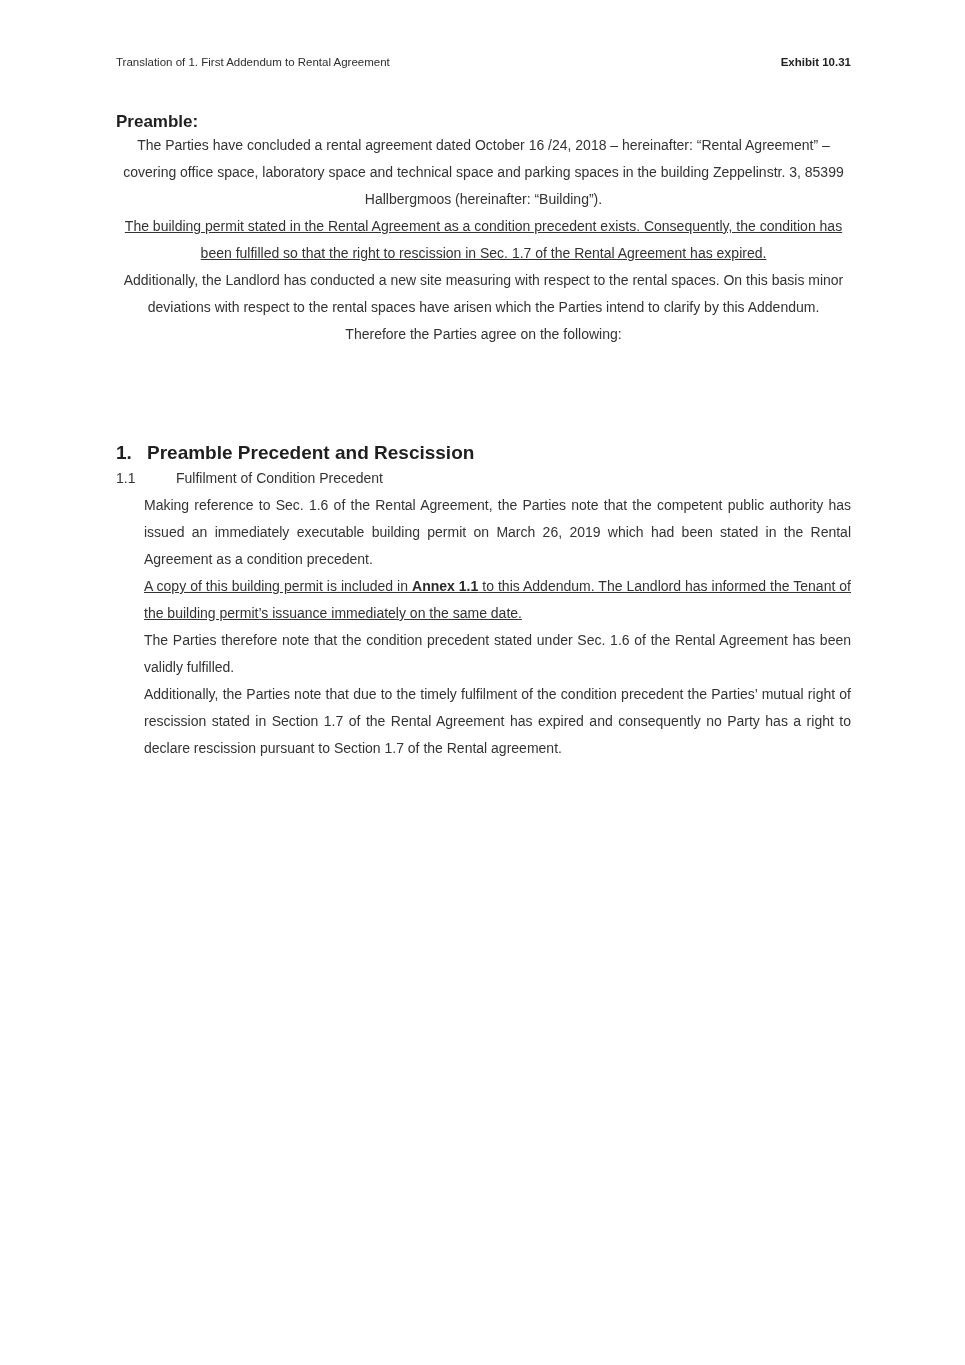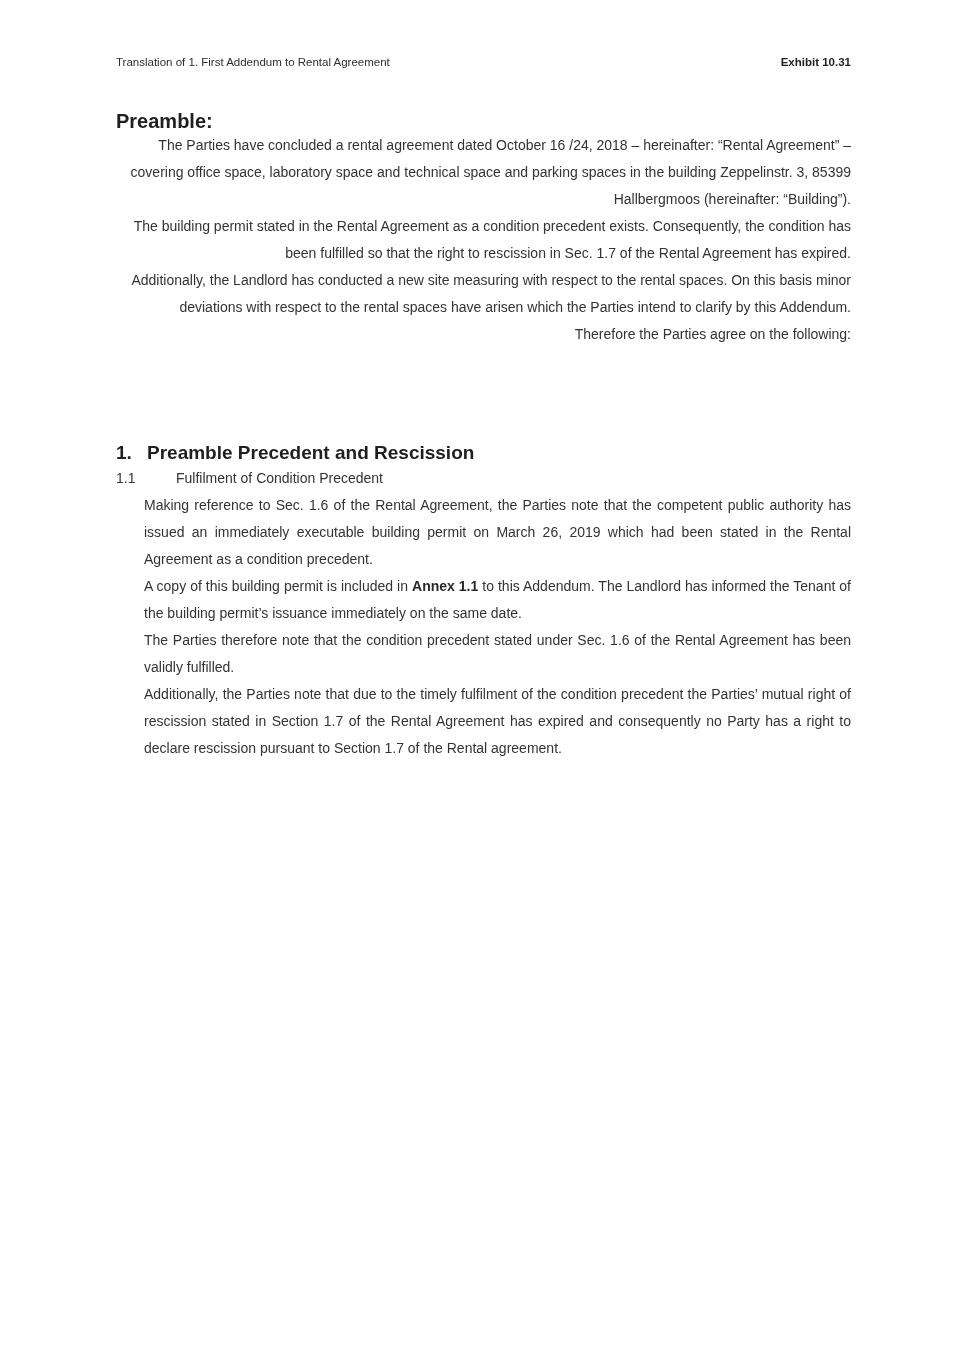--- a/index.html
+++ b/index.html
@@ -16,32 +16,32 @@
   .doc-header {
     display: flex;
     justify-content: space-between;
     align-items: baseline;
     font-size: 11.5px;
     line-height: 14px;
     color: #2e2e2e;
   }
   .doc-header .hdr-right { font-weight: bold; color: #1f1f1f; }
   .preamble-title {
-    font-size: 20px;
+    font-size: 17px;
     line-height: 21px;
     font-weight: bold;
     color: #1f1f1f;
     margin: 42px 0 0 0;
   }
   p.body {
     font-size: 14px;
     line-height: 27px;
     margin: 0;
     color: #333333;
-    text-align: right;
+    text-align: center;
   }
   p.indented {
     margin-left: 28px;
     text-align: justify;
   }
   .section-heading {
     display: flex;
     font-size: 19px;
     line-height: 24px;
     font-weight: bold;
@@ -50,21 +50,21 @@
   }
   .section-heading .sec-num { width: 31px; flex: 0 0 31px; }
   .subsection-row {
     display: flex;
     font-size: 14px;
     line-height: 27px;
     color: #333333;
   }
   .subsection-row .sub-num { width: 60px; flex: 0 0 60px; }
   .mt-35 { margin-top: 35px; }
-  .mt-26 { margin-top: 26px; }
+  .mt-26 { margin-top: 26px; text-decoration: underline; }
   .mt-25 { margin-top: 25px; }
   .mt-24 { }
   .mt-31 { margin-top: 31px; }
   .mt-37 { margin-top: 37px; }
   b.inline-bold { font-weight: bold; color: #2a2a2a; }
 </style>
 </head>
 <body>
 
 <div class="page">

